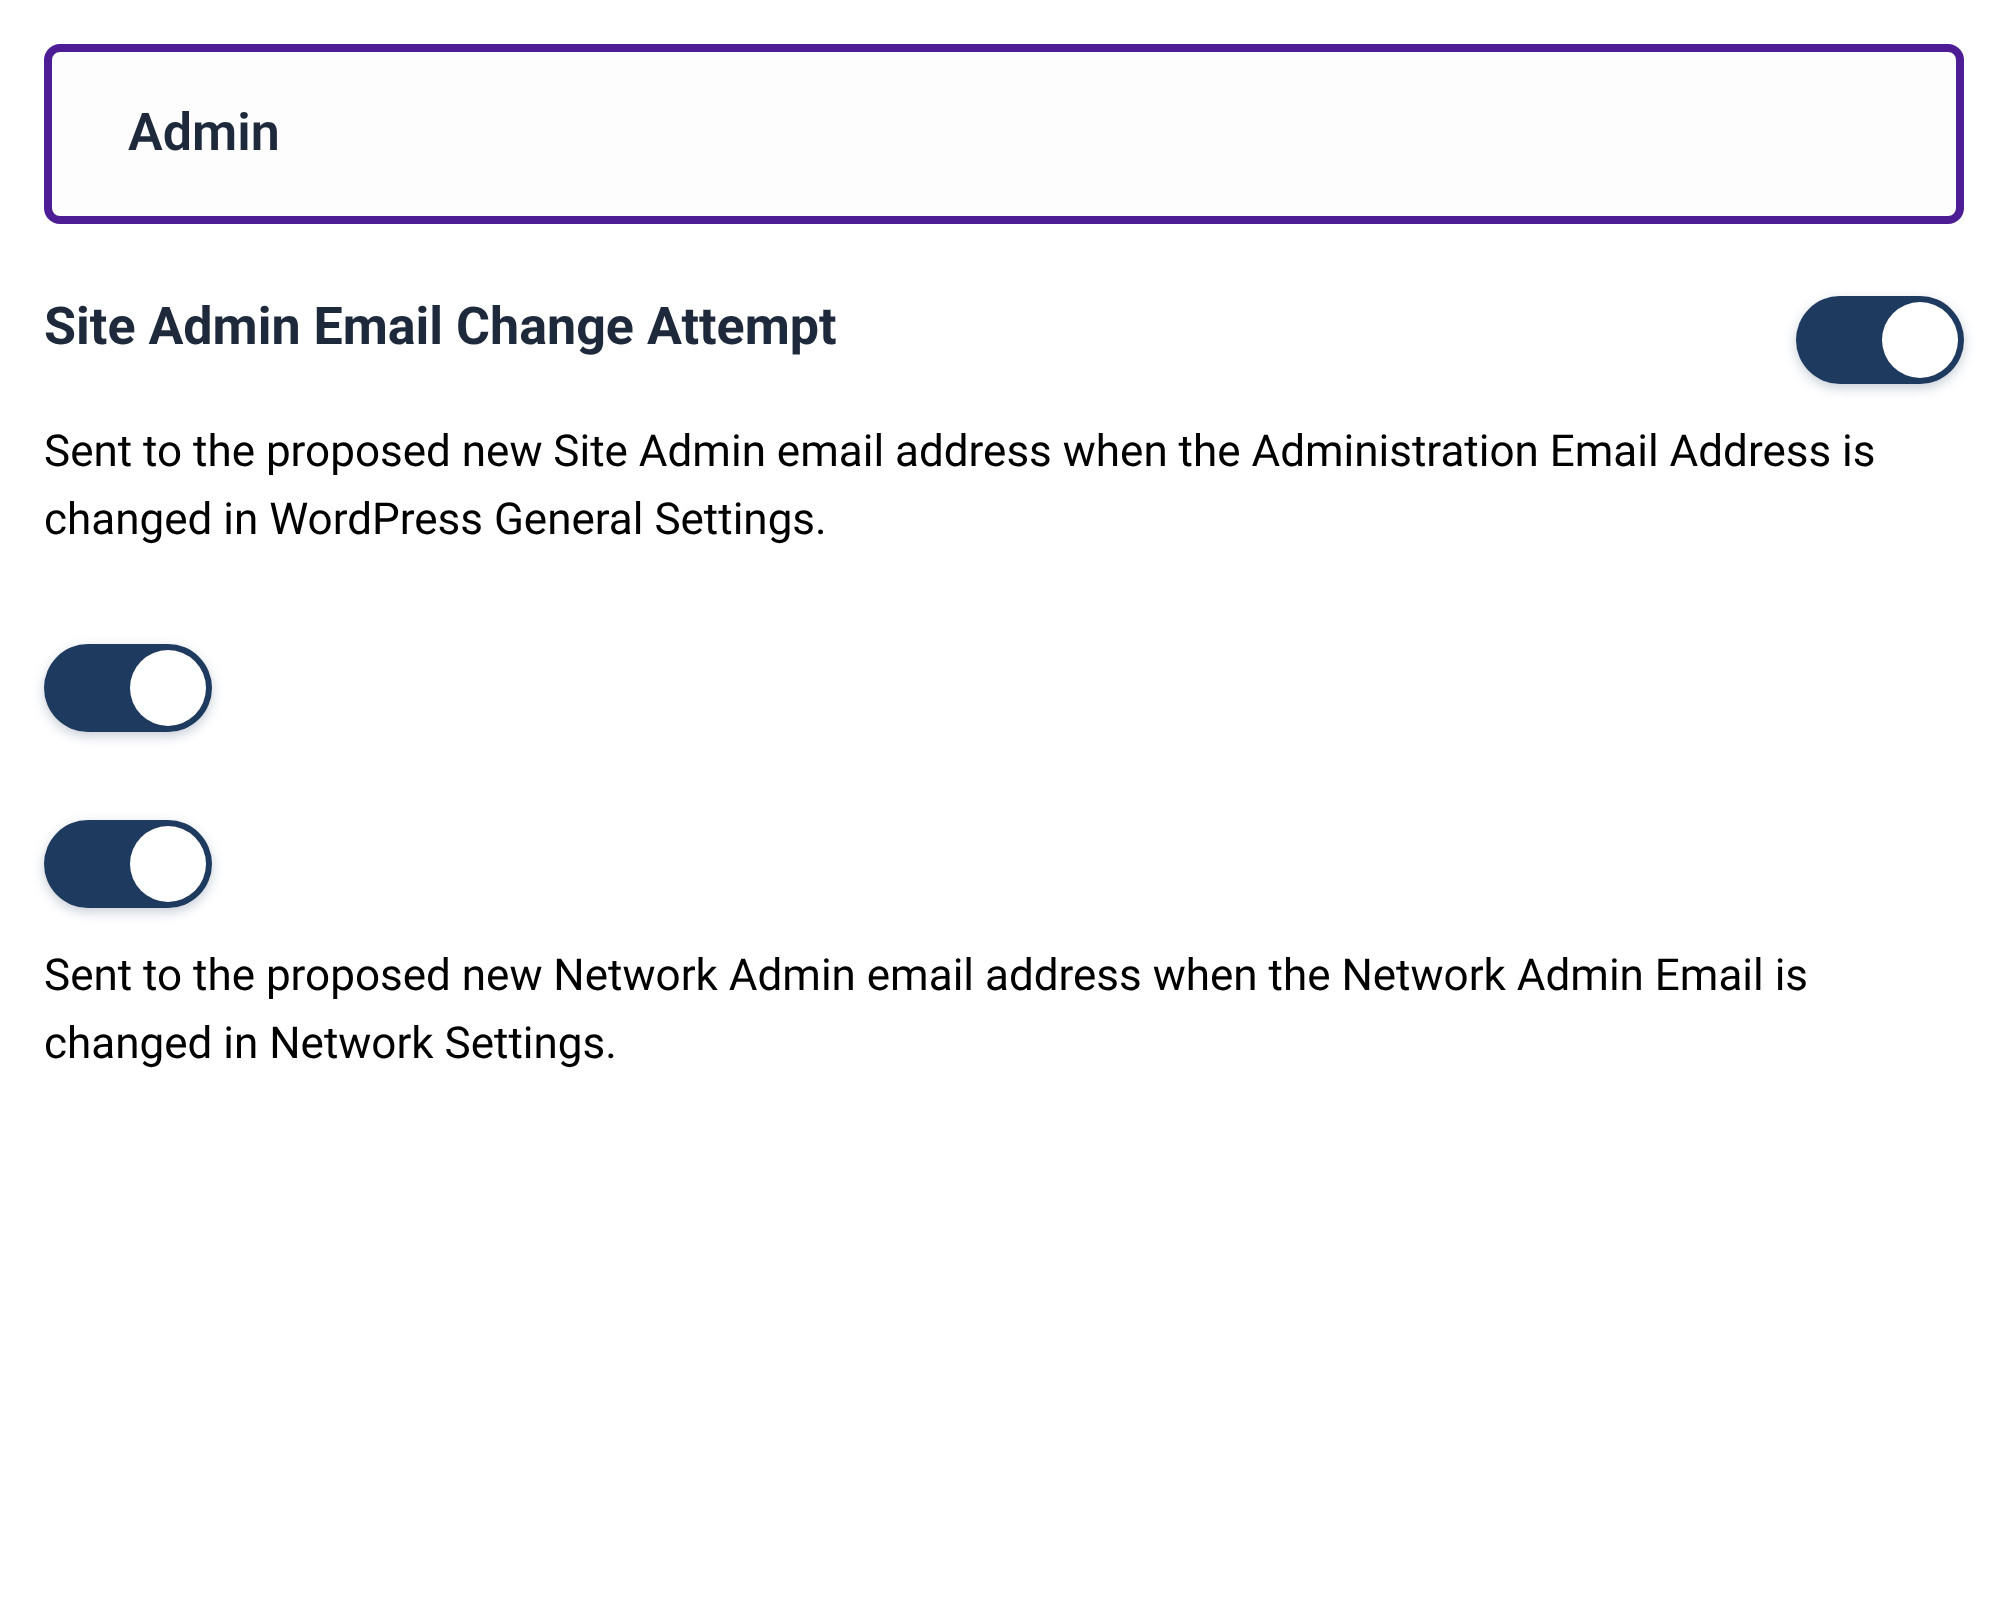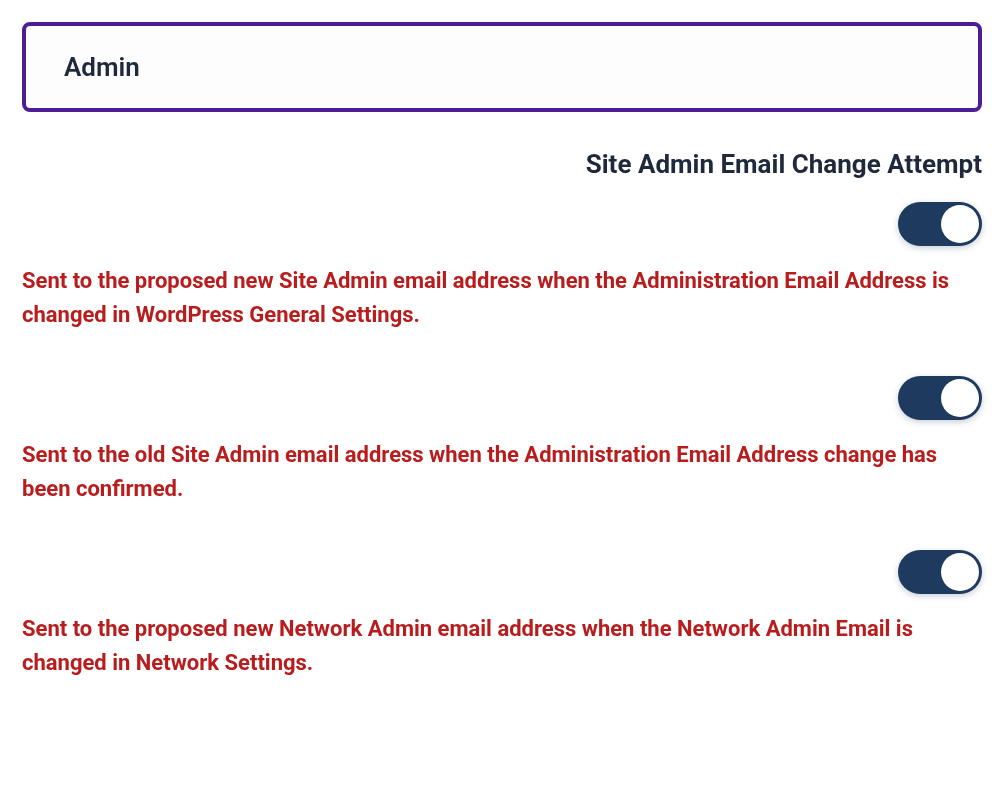--- a/index.html
+++ b/index.html
@@ -32,35 +32,34 @@
       gap: 44px;
     }
     .setting-item {
       display: flex;
       flex-direction: column;
       gap: 18px;
       position: relative;
     }
     .setting-header {
       display: flex;
-      align-items: flex-end;
+      align-items: flex-start;
       justify-content: space-between;
       gap: 20px;
-      flex-direction: column;
     }
     .setting-title {
       font-size: 26px;
       font-weight: 700;
       color: #1e293b;
       line-height: 1.3;
     }
     .setting-description {
       font-size: 22px;
-      font-weight: 700;
-      color: #b91c1c;
+      font-weight: 400;
+      color: #000000;
       line-height: 1.55;
       max-width: 940px;
     }
     .toggle {
       position: relative;
       width: 84px;
       height: 44px;
       background: #1e3a5f;
       border-radius: 22px;
       cursor: pointer;
@@ -95,21 +94,20 @@
     </div>
     <div class="setting-description">Sent to the proposed new Site Admin email address when the Administration Email Address is changed in WordPress General Settings.</div>
   </div>
 
   <div class="setting-item">
     <div class="setting-header">
       <div class="toggle">
         <div class="toggle-knob"></div>
       </div>
     </div>
-    <div class="setting-description">Sent to the old Site Admin email address when the Administration Email Address change has been confirmed.</div>
   </div>
 
   <div class="setting-item">
     <div class="setting-header">
       <div class="toggle">
         <div class="toggle-knob"></div>
       </div>
     </div>
     <div class="setting-description">Sent to the proposed new Network Admin email address when the Network Admin Email is changed in Network Settings.</div>
   </div>

